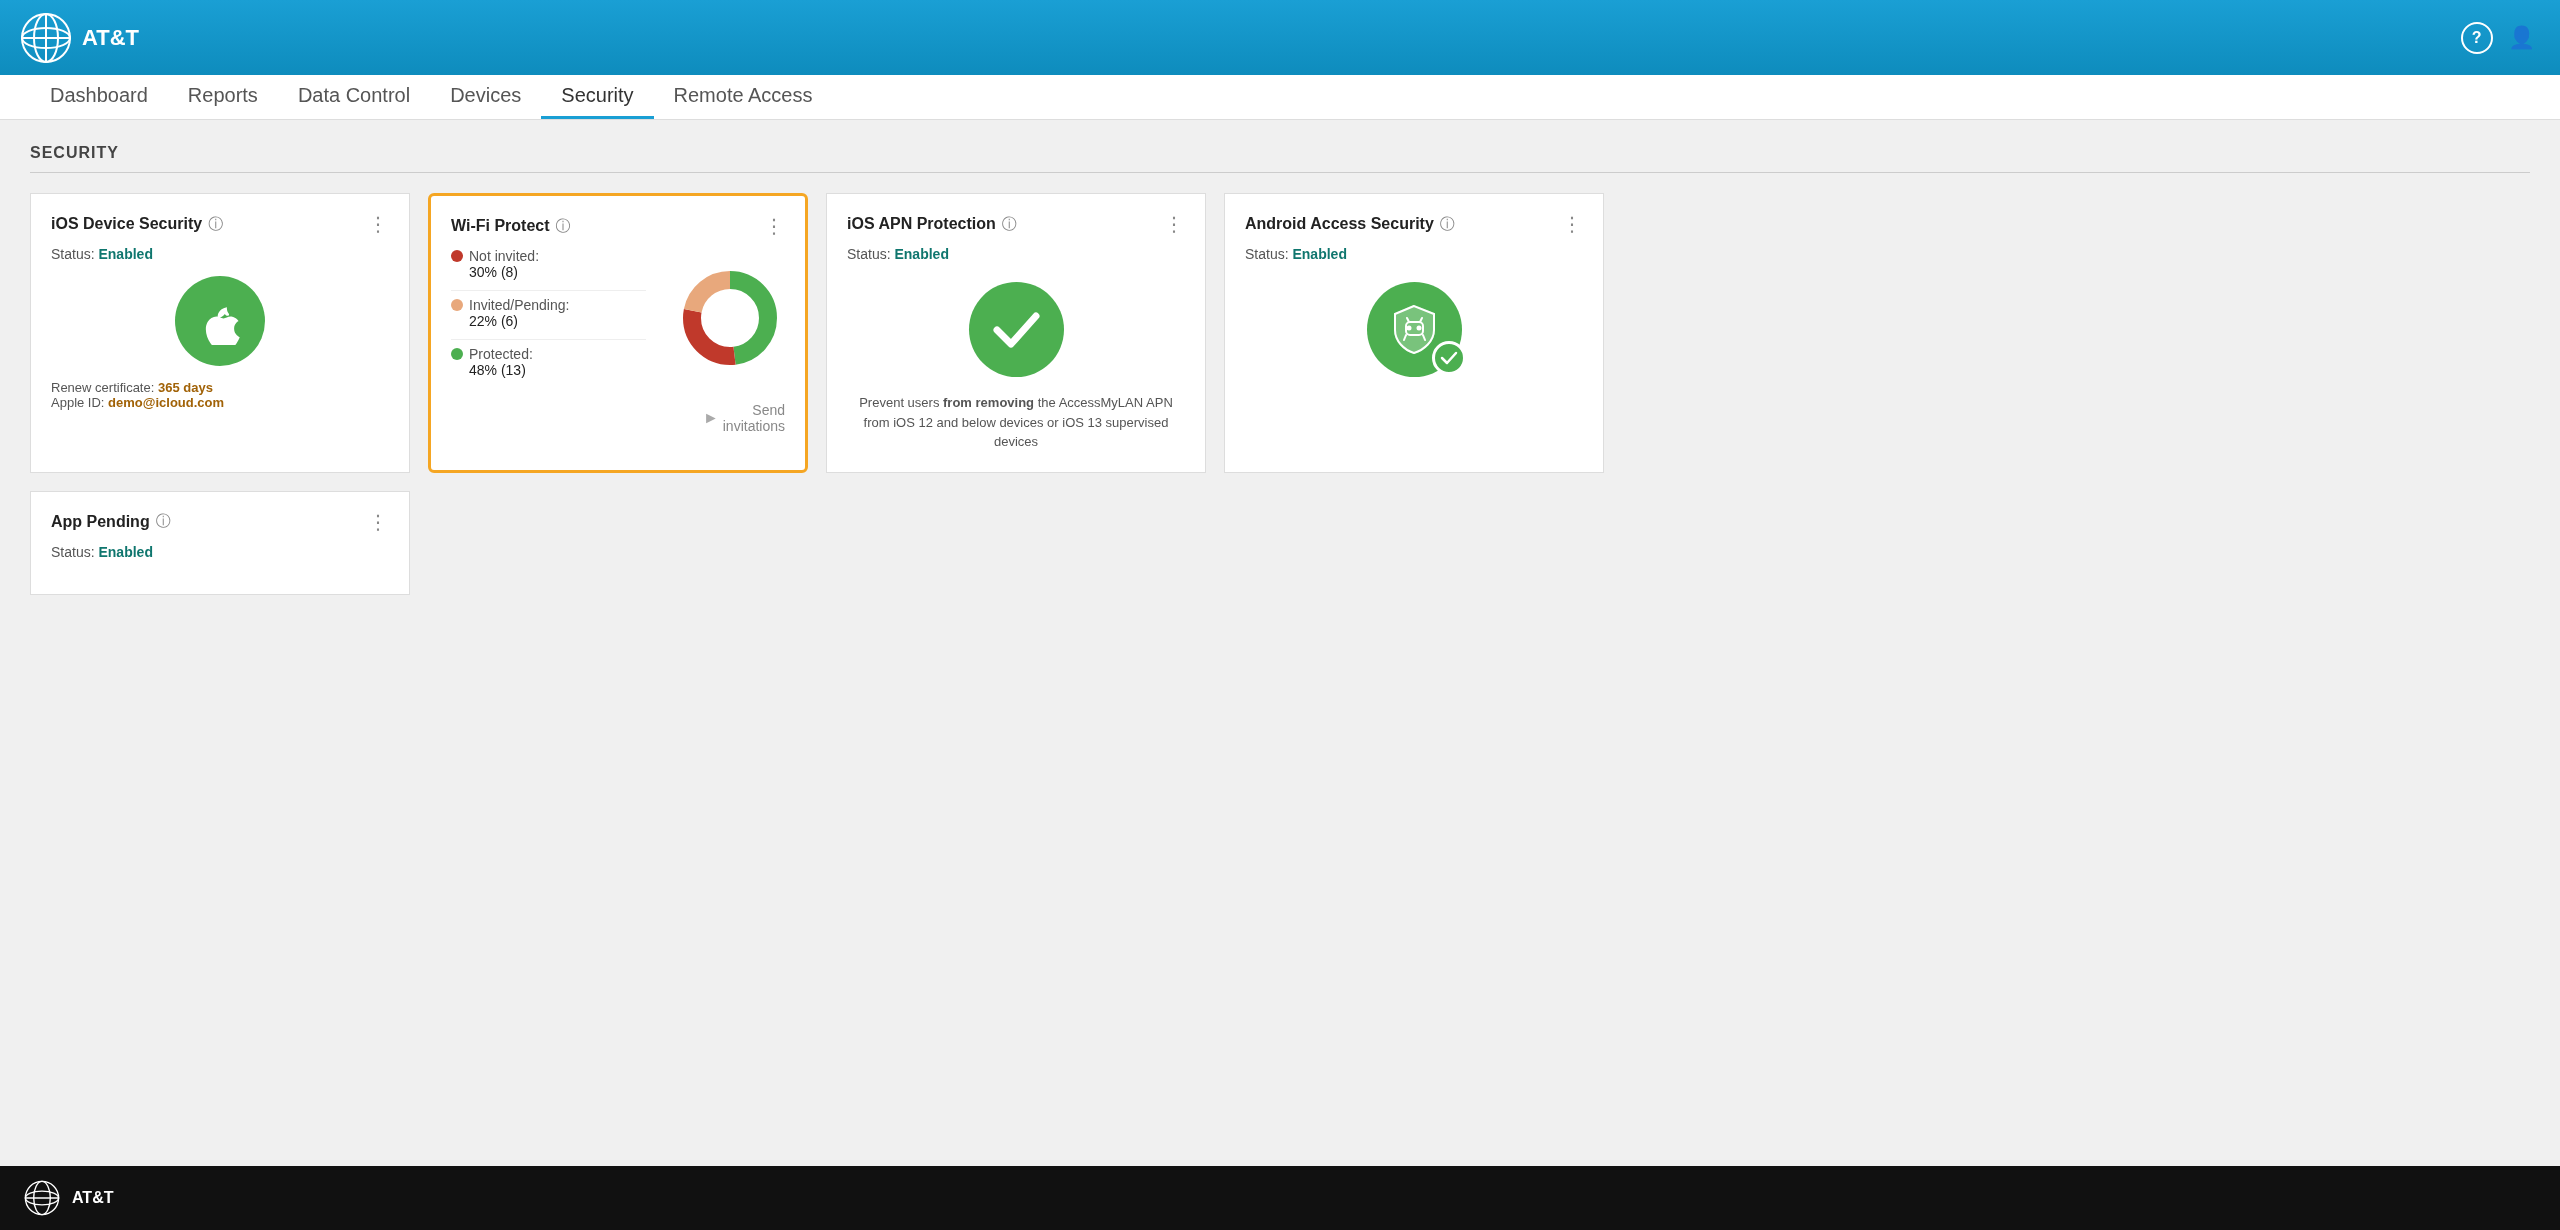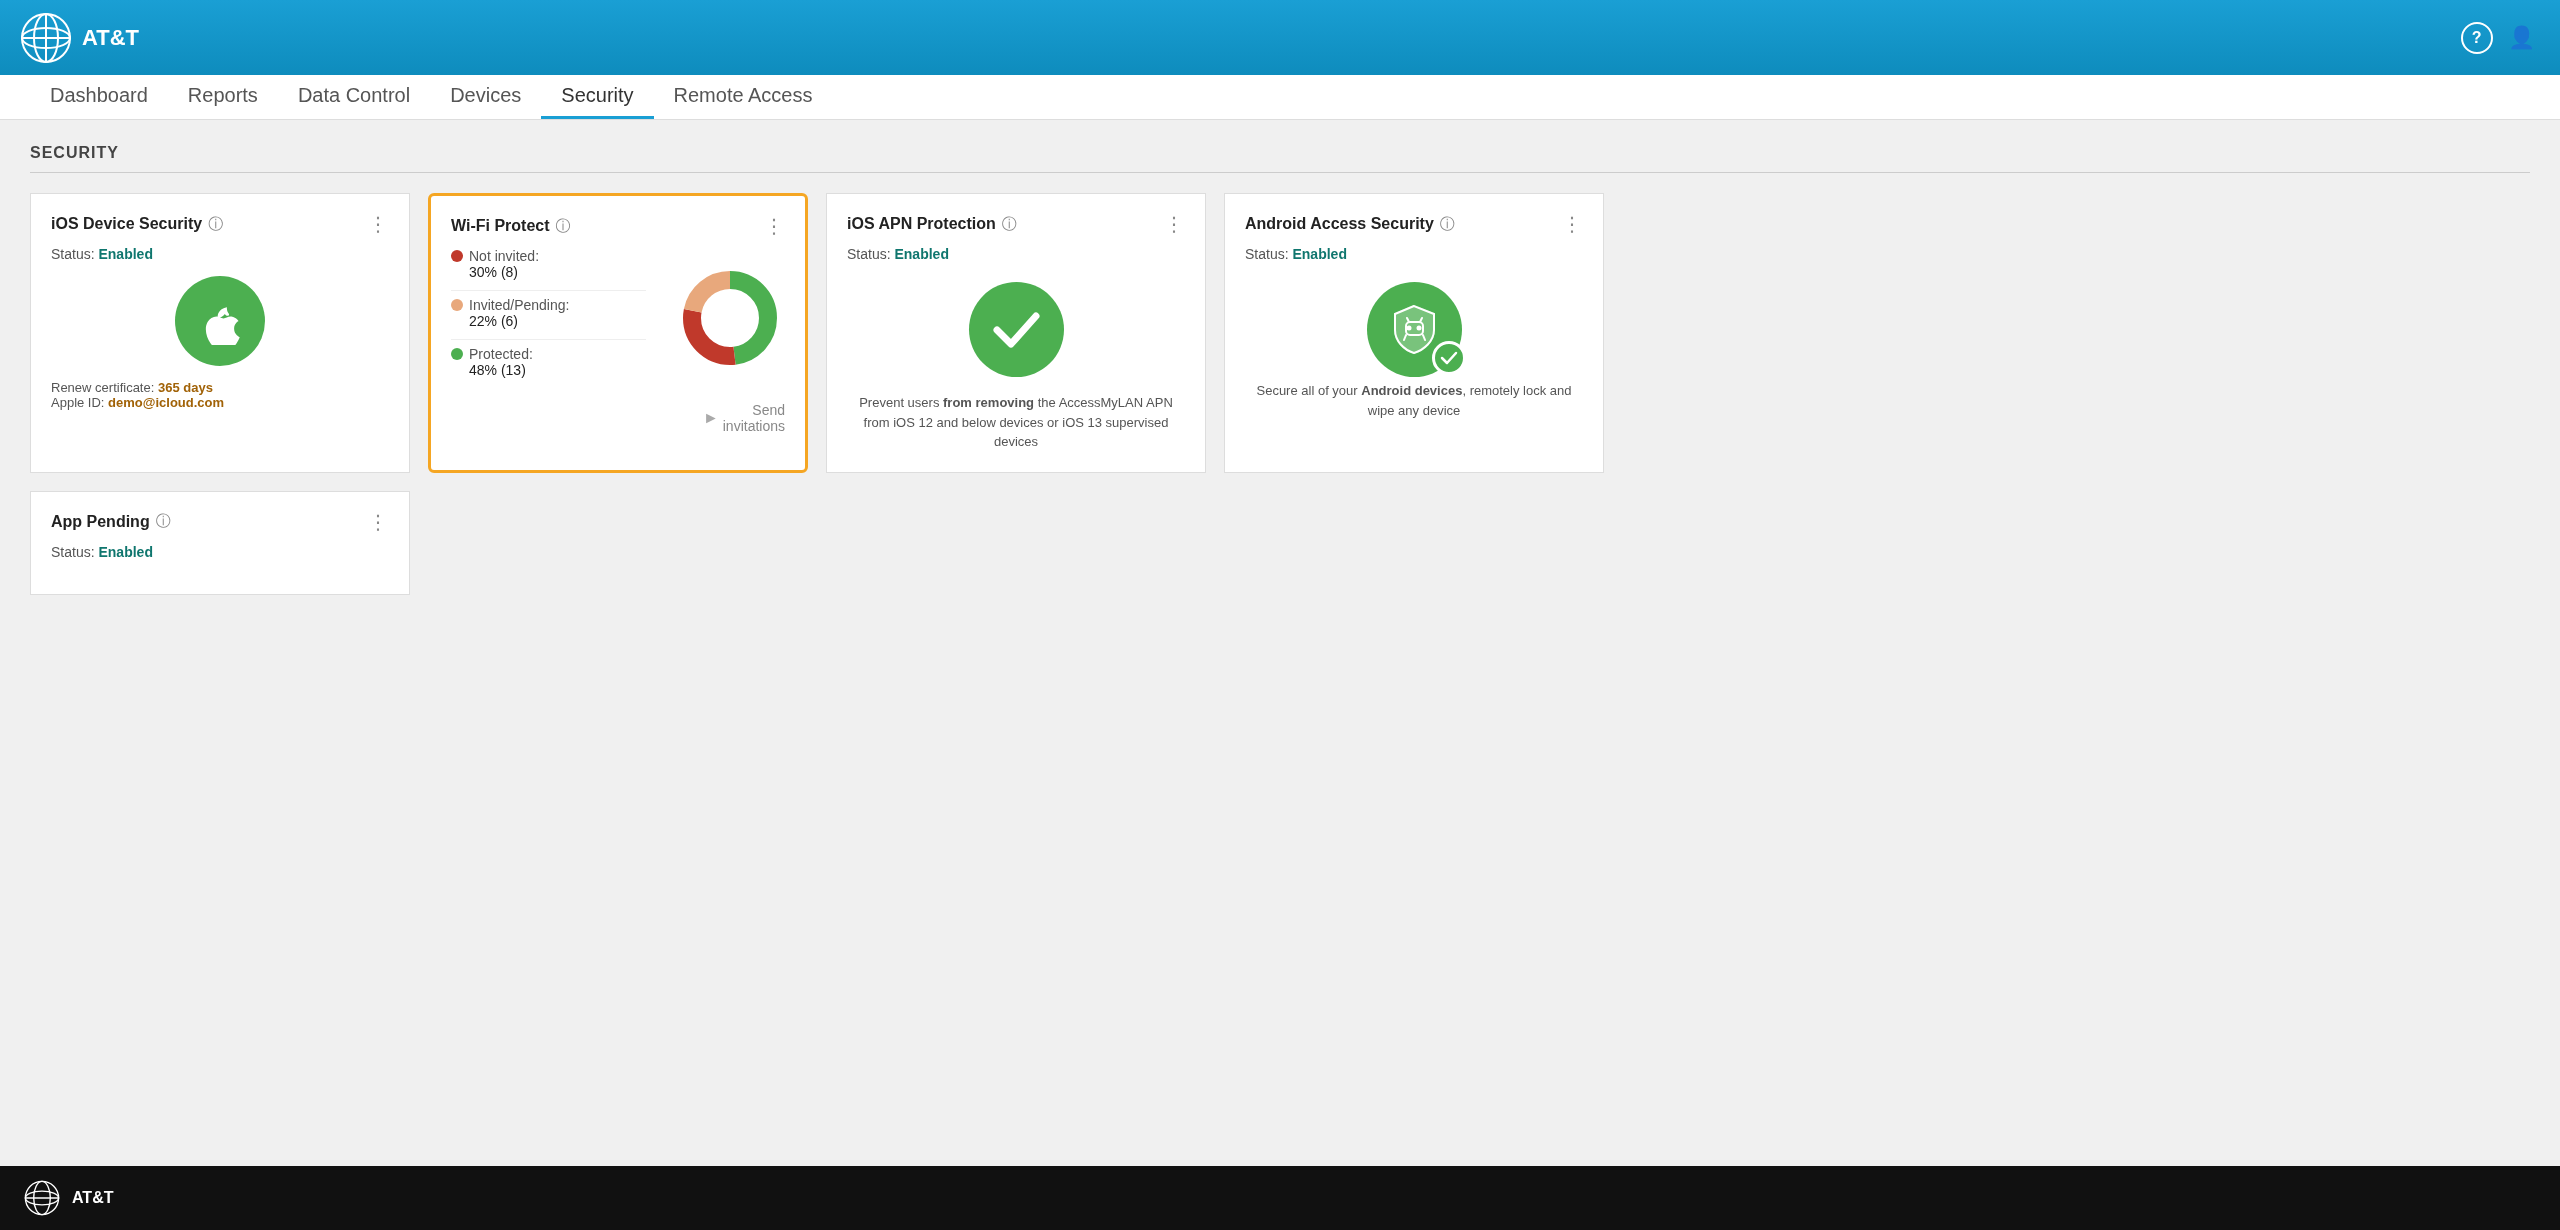--- a/index.html
+++ b/index.html
@@ -459,23 +459,20 @@
             </svg>
           </div>
 
           <div style="position:absolute; bottom:-4px; right:-4px; width:34px; height:34px; background:#4caf50; border-radius:50%; border:3px solid white; display:flex; align-items:center; justify-content:center;">
             <svg width="18" height="18" viewBox="0 0 18 18" fill="white">
               <polyline points="2,9 7,14 16,4" stroke="white" stroke-width="2.5" fill="none" stroke-linecap="round" stroke-linejoin="round"></polyline>
             </svg>
           </div>
         </div>
       </div>
-      <div class="card-desc">
-        Secure all of your <strong>Android devices</strong>, remotely lock and wipe any device
-      </div>
     </div>
 
   </div>
 
   <div class="cards-row">
 
     <div class="card app-control-card">
       <div class="card-header">
         <div class="card-title-row">
           <span class="card-title">App Pending</span>

